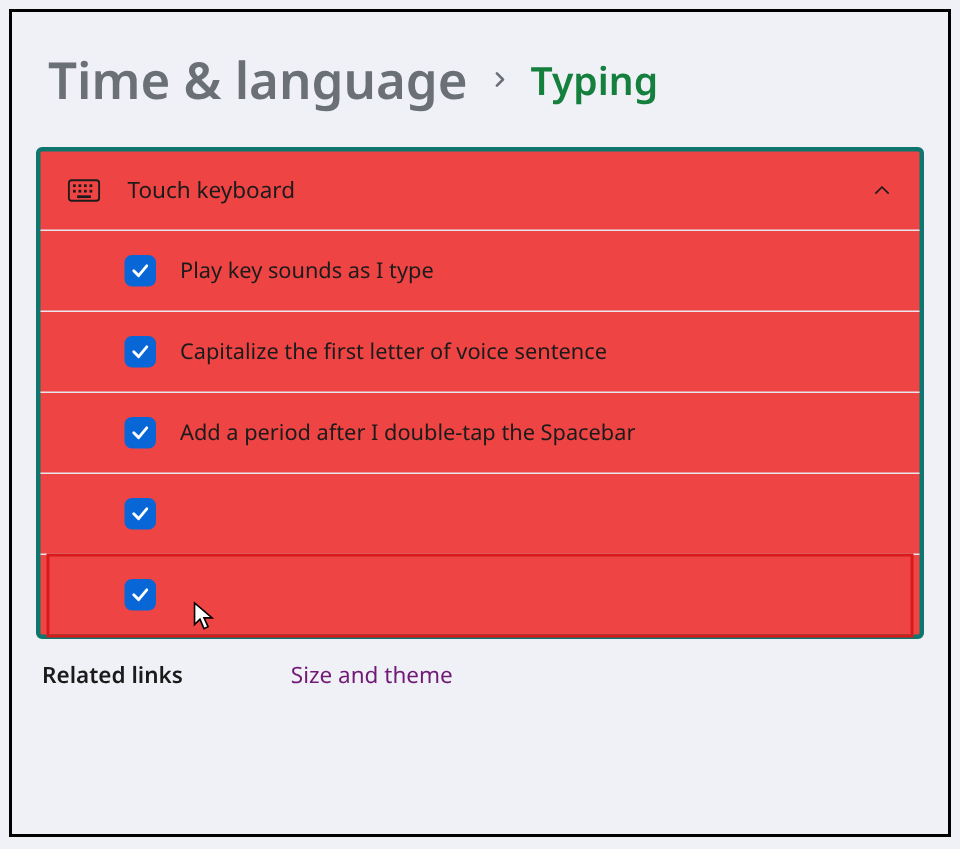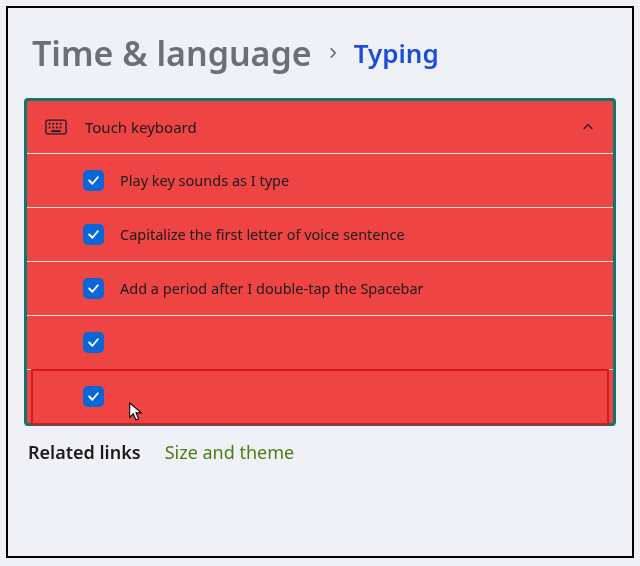--- a/index.html
+++ b/index.html
@@ -30,21 +30,21 @@
       color: #6b6f76;
       cursor: pointer;
     }
     .crumb-chevron {
       color: #6b6f76;
       display: inline-flex;
     }
     .crumb-current {
       font-size: 26px;
       font-weight: 600;
-      color: #1d4ed8;
+      color: #15803d;
     }
     .card {
       background: #ef4444;
       border: 3px solid #0f766e;
       border-radius: 4px;
     }
     .section-header {
       display: flex;
       align-items: center;
       padding: 16px 18px;
@@ -98,24 +98,24 @@
       position: absolute;
       left: 100px;
       bottom: -4px;
       pointer-events: none;
     }
     .related {
       display: flex;
       align-items: center;
       gap: 24px;
       padding: 14px 6px 0 4px;
-      font-size: 18px;
+      font-size: 15px;
     }
     .related-title { font-weight: 600; }
-    .related-link { color: #4d7c0f; cursor: pointer; }
+    .related-link { color: #701a75; cursor: pointer; margin-left: 48px; }
   </style>
 </head>
 <body>
 
 <div class="frame">
   <div class="breadcrumb">
     <span class="crumb-parent">Time &amp; language</span>
     <span class="crumb-chevron">
       <svg width="14" height="14" viewBox="0 0 24 24" fill="none" stroke="#6b6f76" stroke-width="3" stroke-linecap="round" stroke-linejoin="round">
           <polyline points="9 5 16 12 9 19"></polyline>

